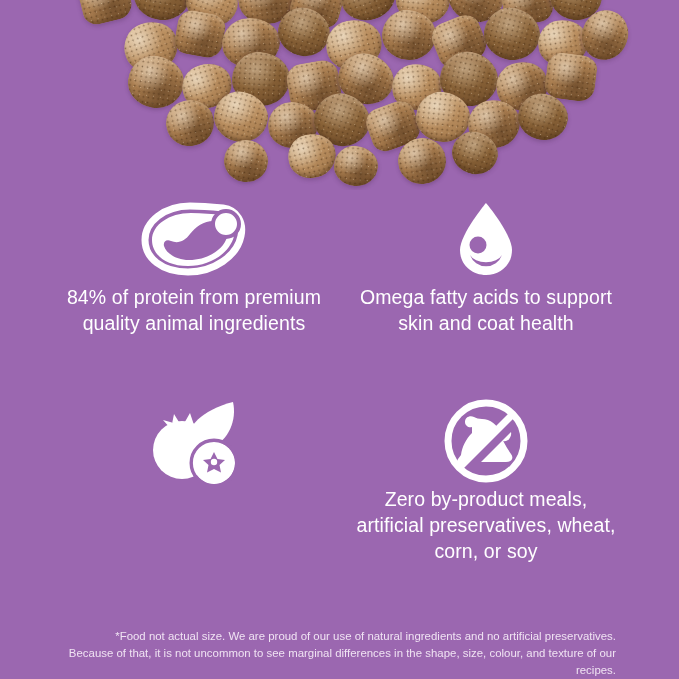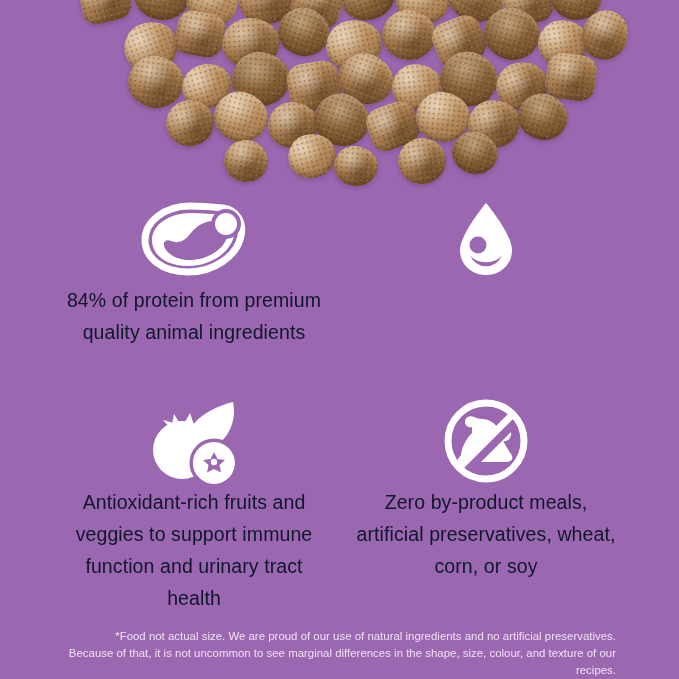--- a/index.html
+++ b/index.html
@@ -81,23 +81,23 @@
     width: 300px;
     text-align: center;
   }
   .feature .icon-wrap {
     height: 90px;
     display: flex;
     align-items: center;
     justify-content: center;
   }
   .feature .f-text {
-    color: #0f172a;
+    color: #ffffff;
     font-size: 19.5px;
-    line-height: 32px;
+    line-height: 26px;
     letter-spacing: 0.1px;
     padding: 0 14px;
     font-weight: 400;
   }
   #feature-protein   { left: 44px;  top: 8px;  }
   #feature-omega     { left: 336px; top: 8px;  }
   #feature-antiox    { left: 44px;  top: 210px;}
   #feature-zero      { left: 336px; top: 210px; text-align: center;}
 
   
@@ -193,20 +193,21 @@
             <mask id="dropmask">
               <rect x="0" y="0" width="60" height="78" fill="black"></rect>
               <path d="M30 3 C30 3 56 34 56 50 C56 65 44 75 30 75 C16 75 4 65 4 50 C4 34 30 3 30 3 Z" fill="white"></path>
               <circle cx="22" cy="45" r="8.5" fill="black"></circle>
               <path d="M14 55 A17 17 0 0 0 46 55 A17 11 0 0 1 14 55 Z" fill="black"></path>
             </mask>
           </defs>
           <rect x="0" y="0" width="60" height="78" fill="#ffffff" mask="url(#dropmask)"></rect>
         </svg>
       </div>
+      <div class="f-text">Omega fatty acids to support skin and coat health</div>
     </div>
 
     <div class="feature" id="feature-antiox">
       <div class="icon-wrap">
         <svg width="98" height="86" viewBox="0 0 98 86">
           <defs>
             <mask id="berrymask">
               <rect x="0" y="0" width="98" height="86" fill="black"></rect>
 
               <path d="M88 4 C92 22 84 42 66 50 C56 54 46 50 44 42 C41 30 56 12 88 4 Z" fill="white"></path>
@@ -220,21 +221,20 @@
               <circle cx="69" cy="65" r="25" fill="black" opacity="0"></circle>
 
               <path d="M69 54 L72.5 61 L80 62 L74.5 67 L76 74.5 L69 71 L62 74.5 L63.5 67 L58 62 L65.5 61 Z" fill="black"></path>
               <circle cx="69" cy="64" r="3.2" fill="white"></circle>
             </mask>
           </defs>
           <rect x="0" y="0" width="98" height="86" fill="#ffffff" mask="url(#berrymask)"></rect>
           <circle cx="69" cy="65" r="22.8" fill="none" stroke="#9b67b0" stroke-width="3.4"></circle>
         </svg>
       </div>
-      <div class="f-text">Antioxidant-rich fruits and veggies to support immune function and urinary tract health</div>
     </div>
 
     <div class="feature" id="feature-zero">
       <div class="icon-wrap">
         <svg width="84" height="84" viewBox="0 0 84 84">
           <defs>
             <mask id="nomask">
               <rect x="0" y="0" width="84" height="84" fill="black"></rect>
 
               <path d="M30 18 C26 16 21 18 21 23 C21 27 25 29 28 28 L28 34 C22 40 18 48 17 56 L14 60 C12 63 14 66 17 65 L22 63 L62 63 C68 63 70 59 67 55 C62 48 58 40 56 34 C54 26 46 20 38 20 C35 20 32 19 30 18 Z" fill="white"></path>

